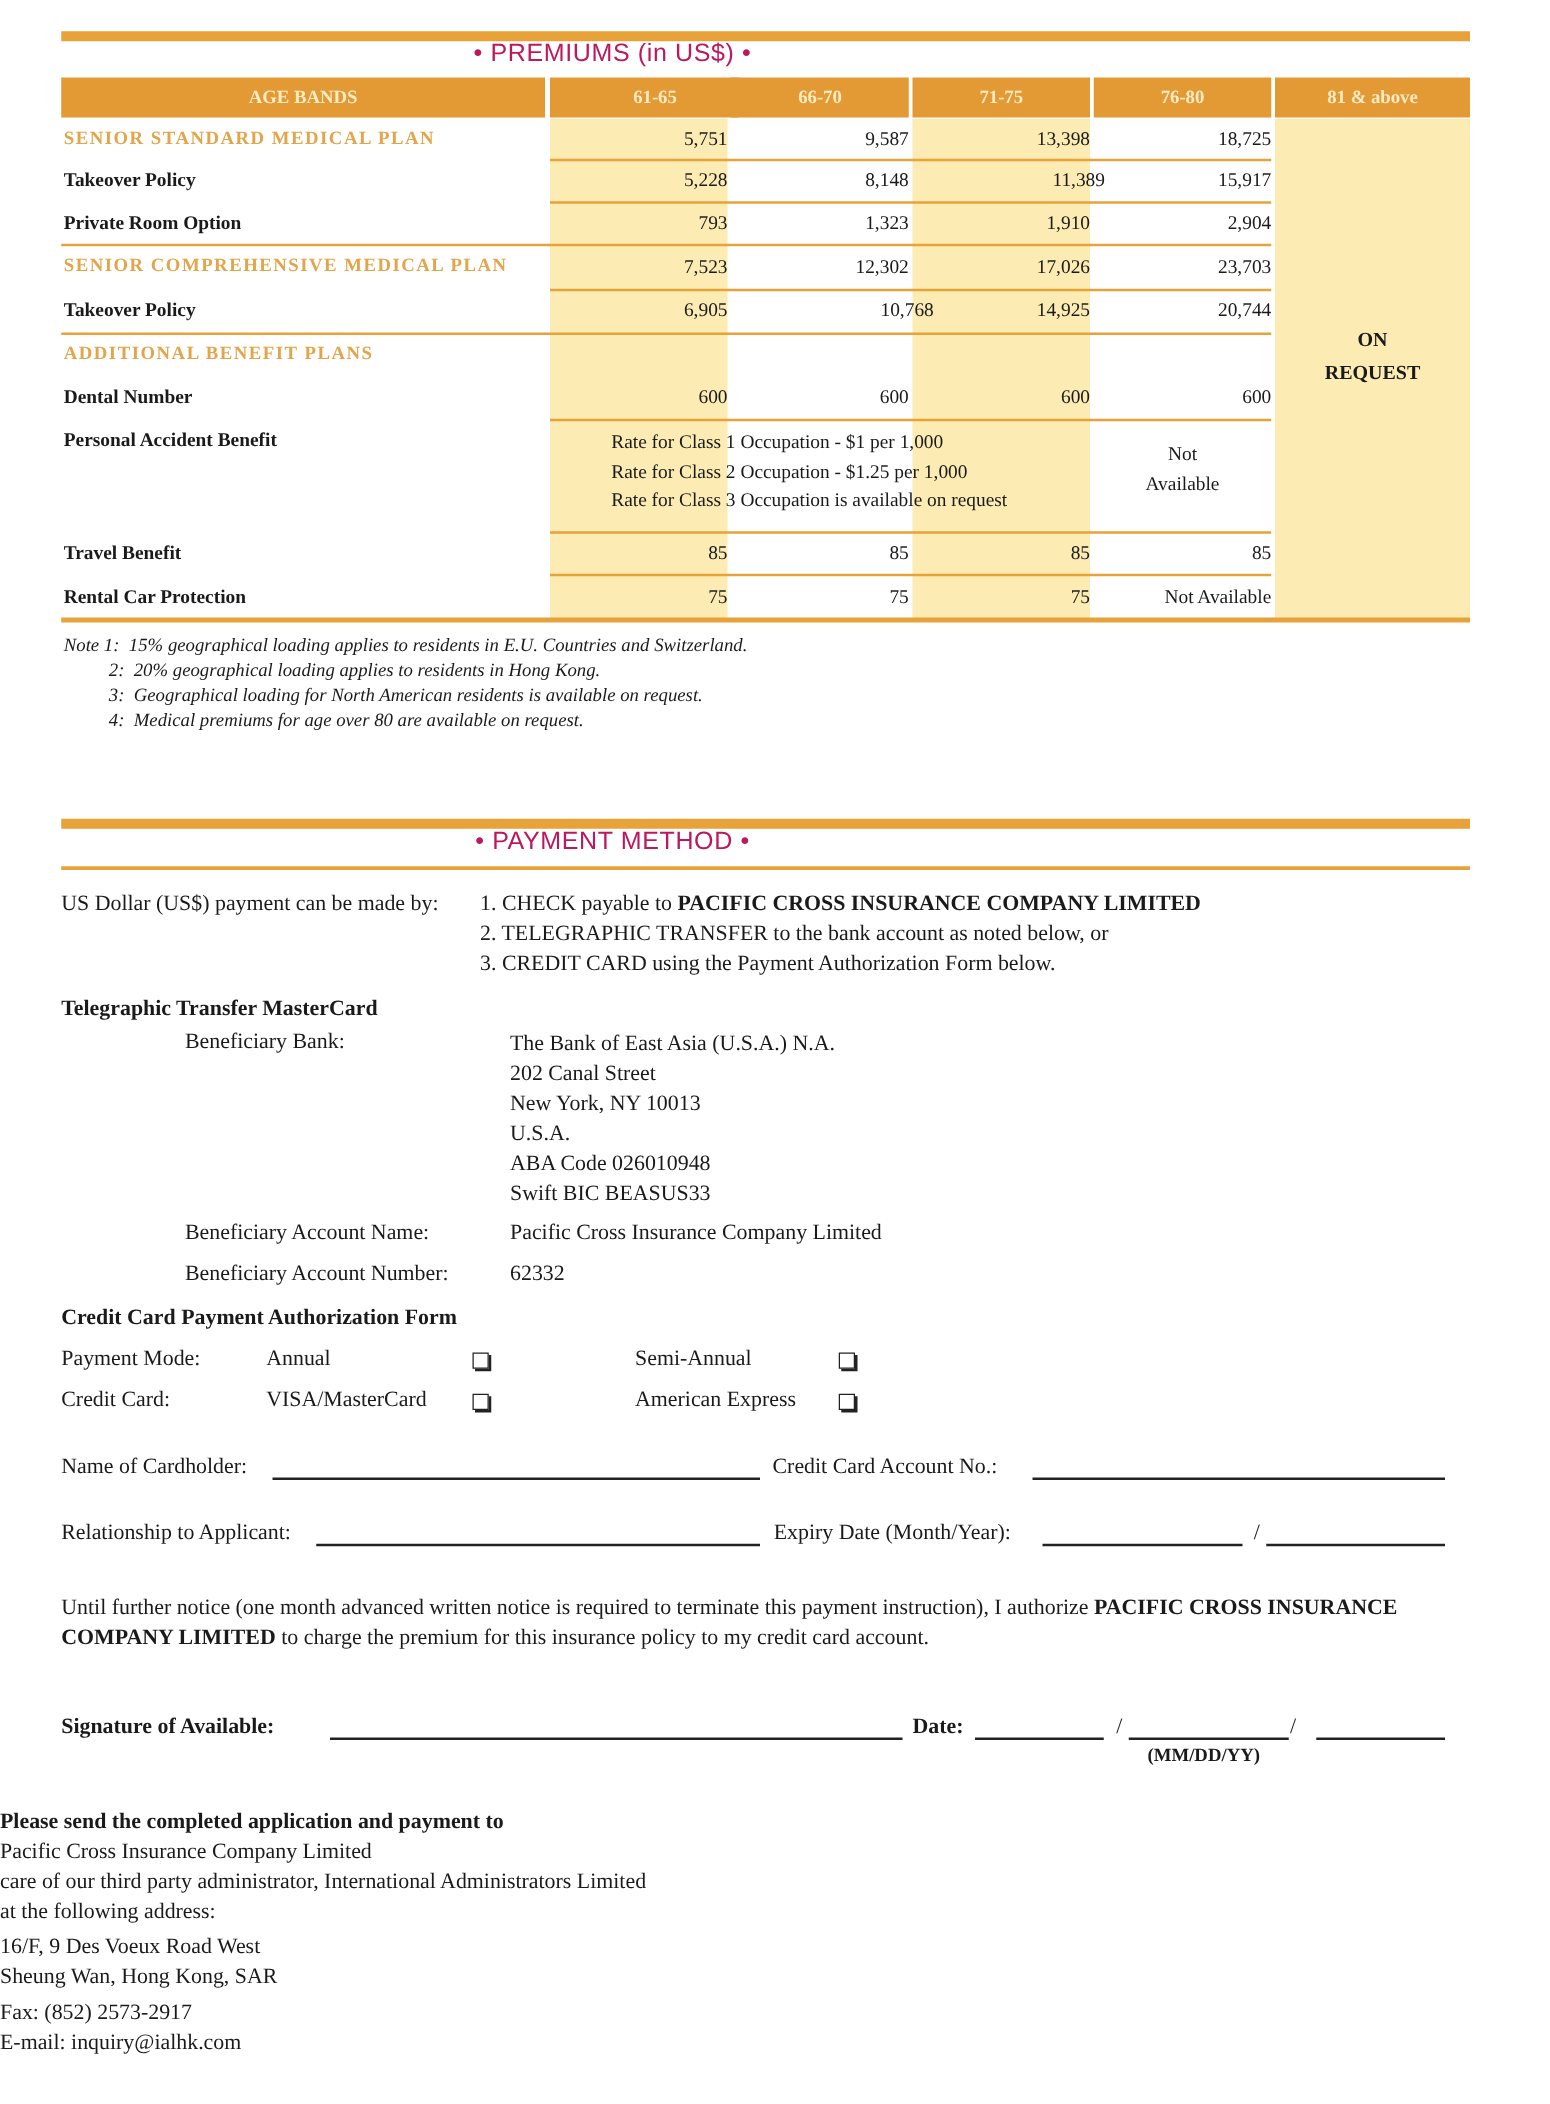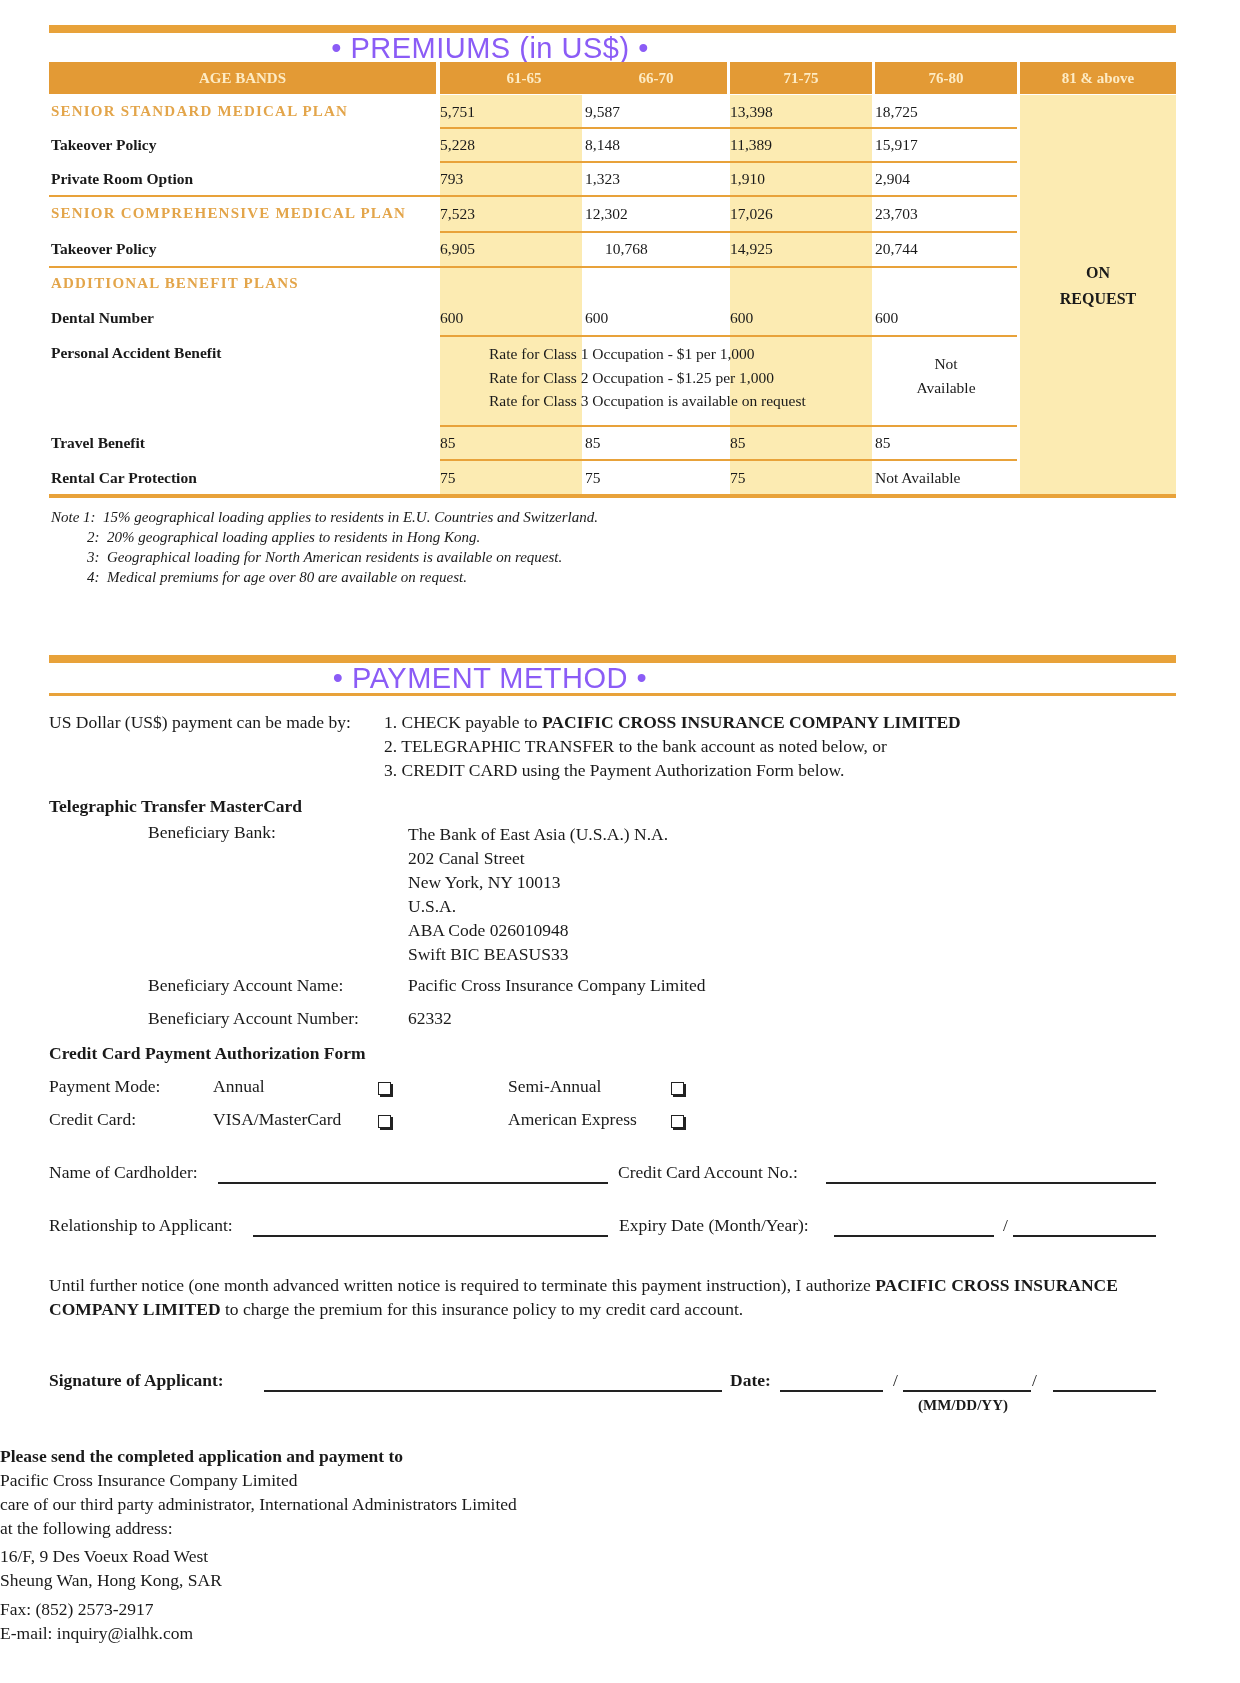--- a/index.html
+++ b/index.html
@@ -3,29 +3,29 @@
 <meta charset="utf-8">
 <style>
   html, body { margin: 0; padding: 0; background: #ffffff; }
   body { width: 1240px; height: 1683px; position: relative; overflow: hidden;
          font-family: "Liberation Serif", "DejaVu Serif", serif; color: #1a1a1a; }
   .abs { position: absolute; }
   .bar-thick { position: absolute; background: #E8A23A; }
   .bar-thin { position: absolute; background: #E8A23A; }
   .section-title { position: absolute; left: 0; width: 980px; text-align: center;
                    font-family: "Liberation Sans", "DejaVu Sans", sans-serif;
-                   color: #8b5cf6; font-size: 29px; letter-spacing: 0.5px; }
+                   color: #be185d; font-size: 20px; letter-spacing: 0.5px; }
   
   .tbl { position: absolute; left: 49px; top: 62px; width: 1127px; }
   .hdr-cell { position: absolute; top: 0; height: 32px; background: #E39A35; color: #FDEBC4;
               font-weight: bold; font-size: 15px; text-align: center; line-height: 32px; }
   .col-fill { position: absolute; background: #FCEBB2; }
   .rowlabel { position: absolute; left: 2px; font-size: 15.5px; font-weight: bold; }
   .rowlabel.plan { color: #E3A54A; letter-spacing: 1.2px; font-size: 15px; }
-  .cell { position: absolute; text-align: left; font-size: 15.5px; }
+  .cell { position: absolute; text-align: right; font-size: 15.5px; }
   .hline { position: absolute; height: 2px; background: #E8A23A; }
   .onreq { position: absolute; left: 971px; width: 156px; text-align: center; font-weight: bold; font-size: 16px; line-height: 26px; }
   .pa-text { position: absolute; font-size: 15.5px; line-height: 23.5px; }
   .notes { position: absolute; left: 51px; top: 507px; font-style: italic; font-size: 15px; line-height: 20px; }
   .notes .n { white-space: pre; }
   
   .txt { position: absolute; font-size: 17.5px; white-space: nowrap; }
   .bold { font-weight: bold; }
   .checkbox { position: absolute; width: 11px; height: 11px; border: 1.5px solid #222;
               box-shadow: 2px 2px 0 #222; background: #fff; }
@@ -197,21 +197,21 @@
 <div class="txt" style="left:619px; top:1215px;">Expiry Date (Month/Year):</div>
 <div class="uline" style="left:834px; top:1235px; width:160px;"></div>
 <div class="txt" style="left:1003px; top:1215px;">/</div>
 <div class="uline" style="left:1013px; top:1235px; width:143px;"></div>
 
 <div class="abs" style="left:49px; top:1273px; width:1130px; font-size:17.5px; line-height:24px;">
   <span>Until further notice (one month advanced written notice is required to terminate this payment instruction), I authorize </span><span class="bold">PACIFIC  CROSS  INSURANCE</span><br>
   <span class="bold">COMPANY  LIMITED</span><span> to charge the premium for this insurance policy to my credit card account.</span>
 </div>
 
-<div class="txt bold" style="left:49px; top:1370px;">Signature of Applicant:</div>
+<div class="txt bold" style="left:49px; top:1370px;">Signature of Available:</div>
 <div class="uline" style="left:264px; top:1390px; width:458px;"></div>
 <div class="txt bold" style="left:730px; top:1370px;">Date:</div>
 <div class="uline" style="left:780px; top:1390px; width:103px;"></div>
 <div class="txt" style="left:893px; top:1370px;">/</div>
 <div class="uline" style="left:903px; top:1390px; width:128px;"></div>
 <div class="txt" style="left:1032px; top:1370px;">/</div>
 <div class="uline" style="left:1053px; top:1390px; width:103px;"></div>
 <div class="txt bold" style="left:918px; top:1397px; font-size:15px;">(MM/DD/YY)</div>
 
 <div class="center bold" style="top:1446px;">Please send the completed application and payment to</div>

